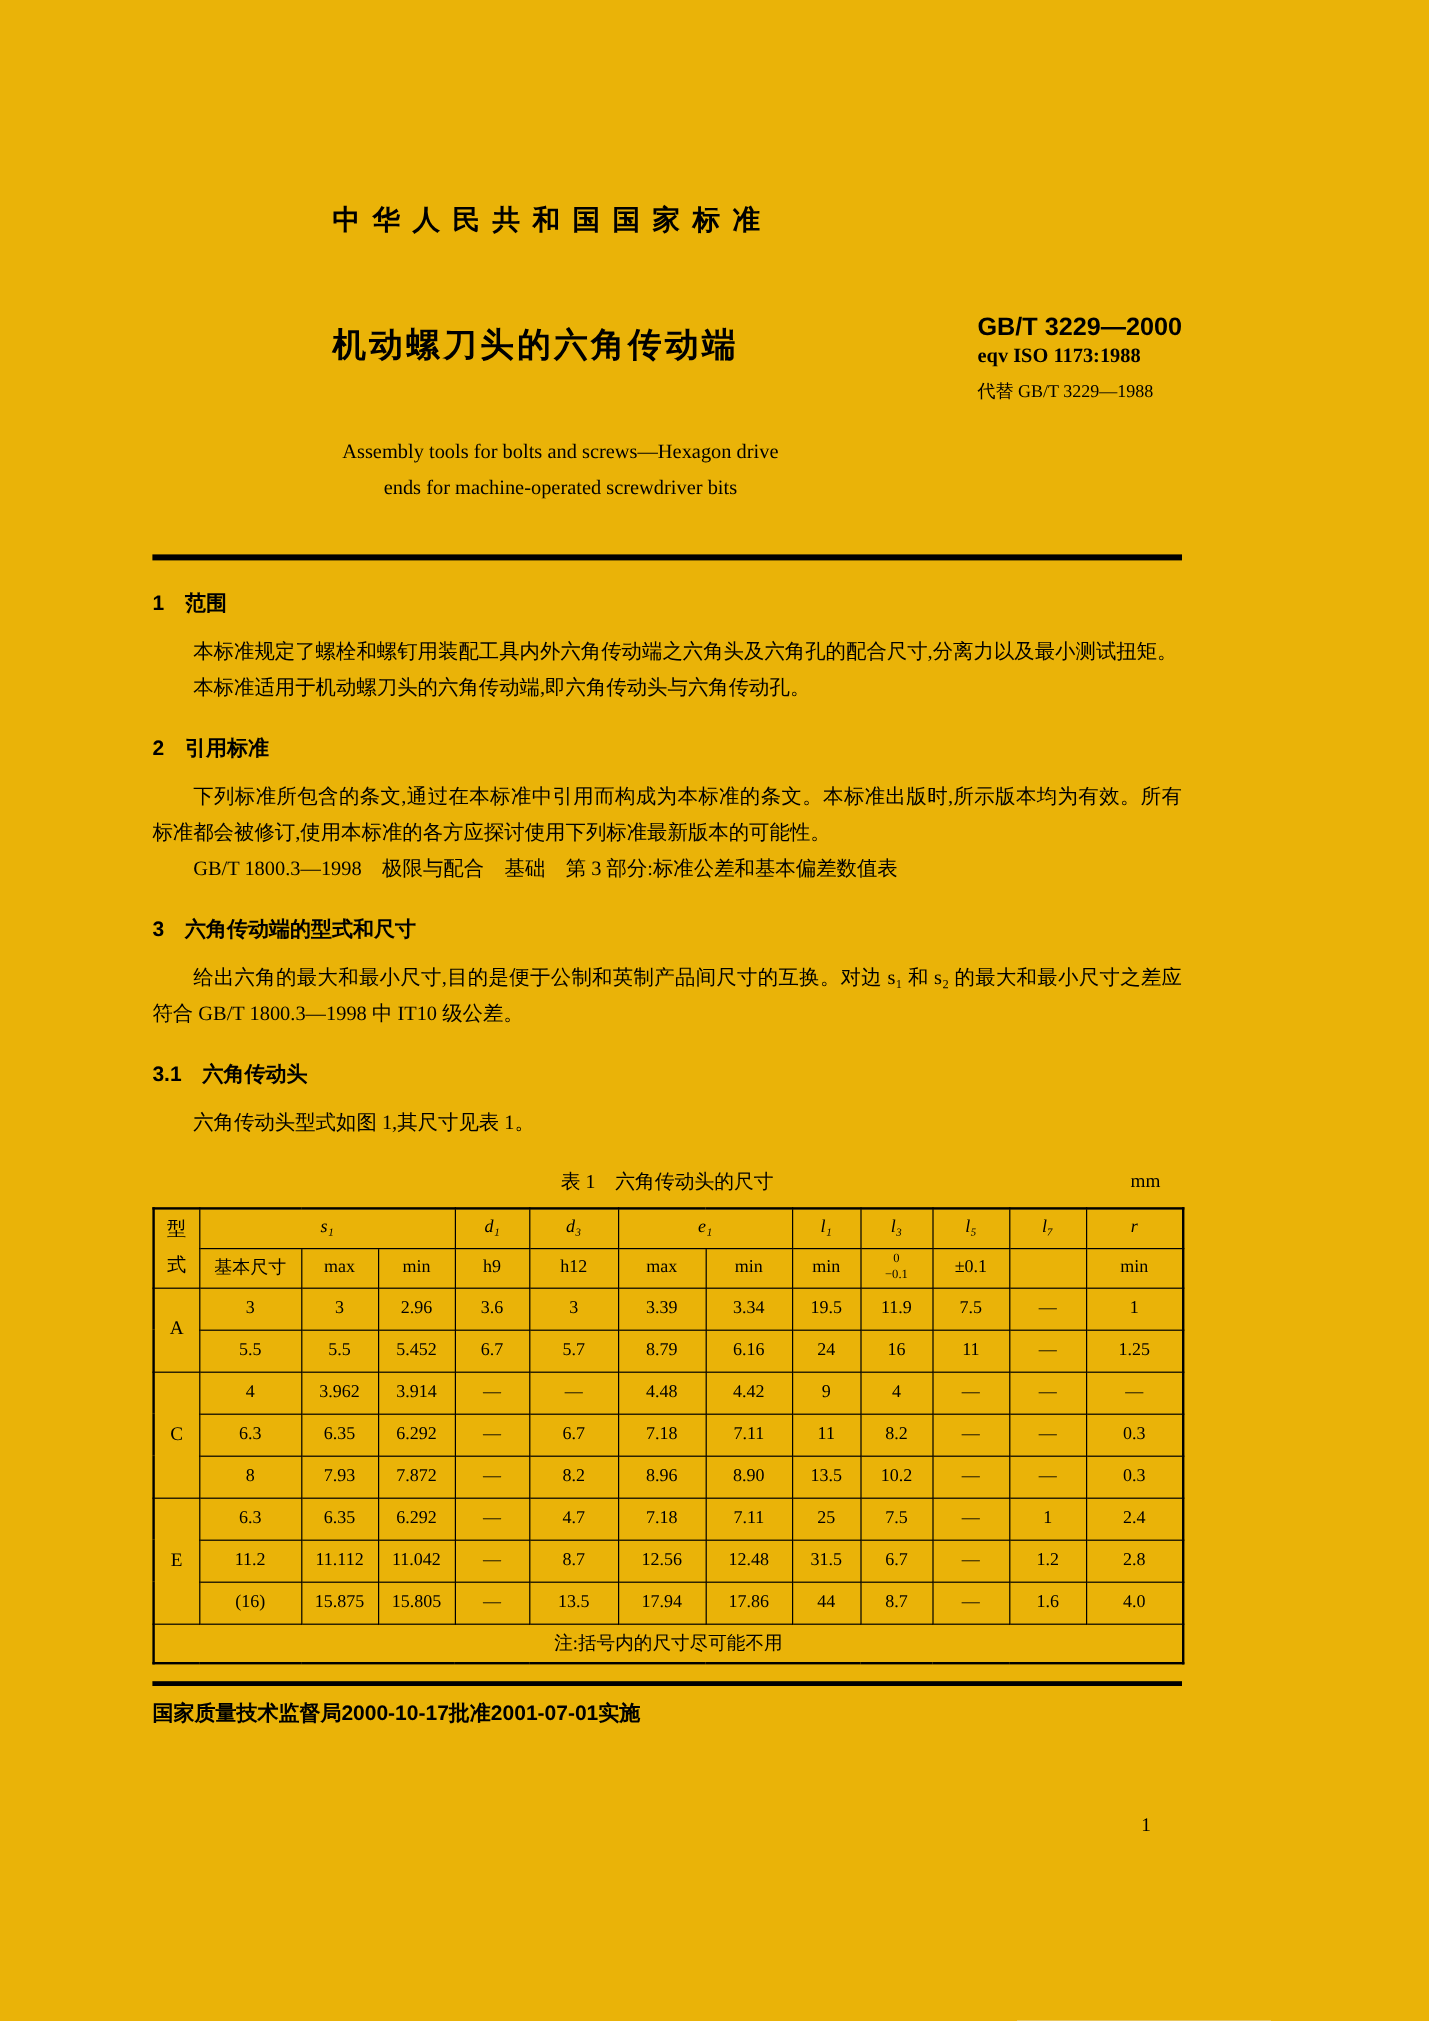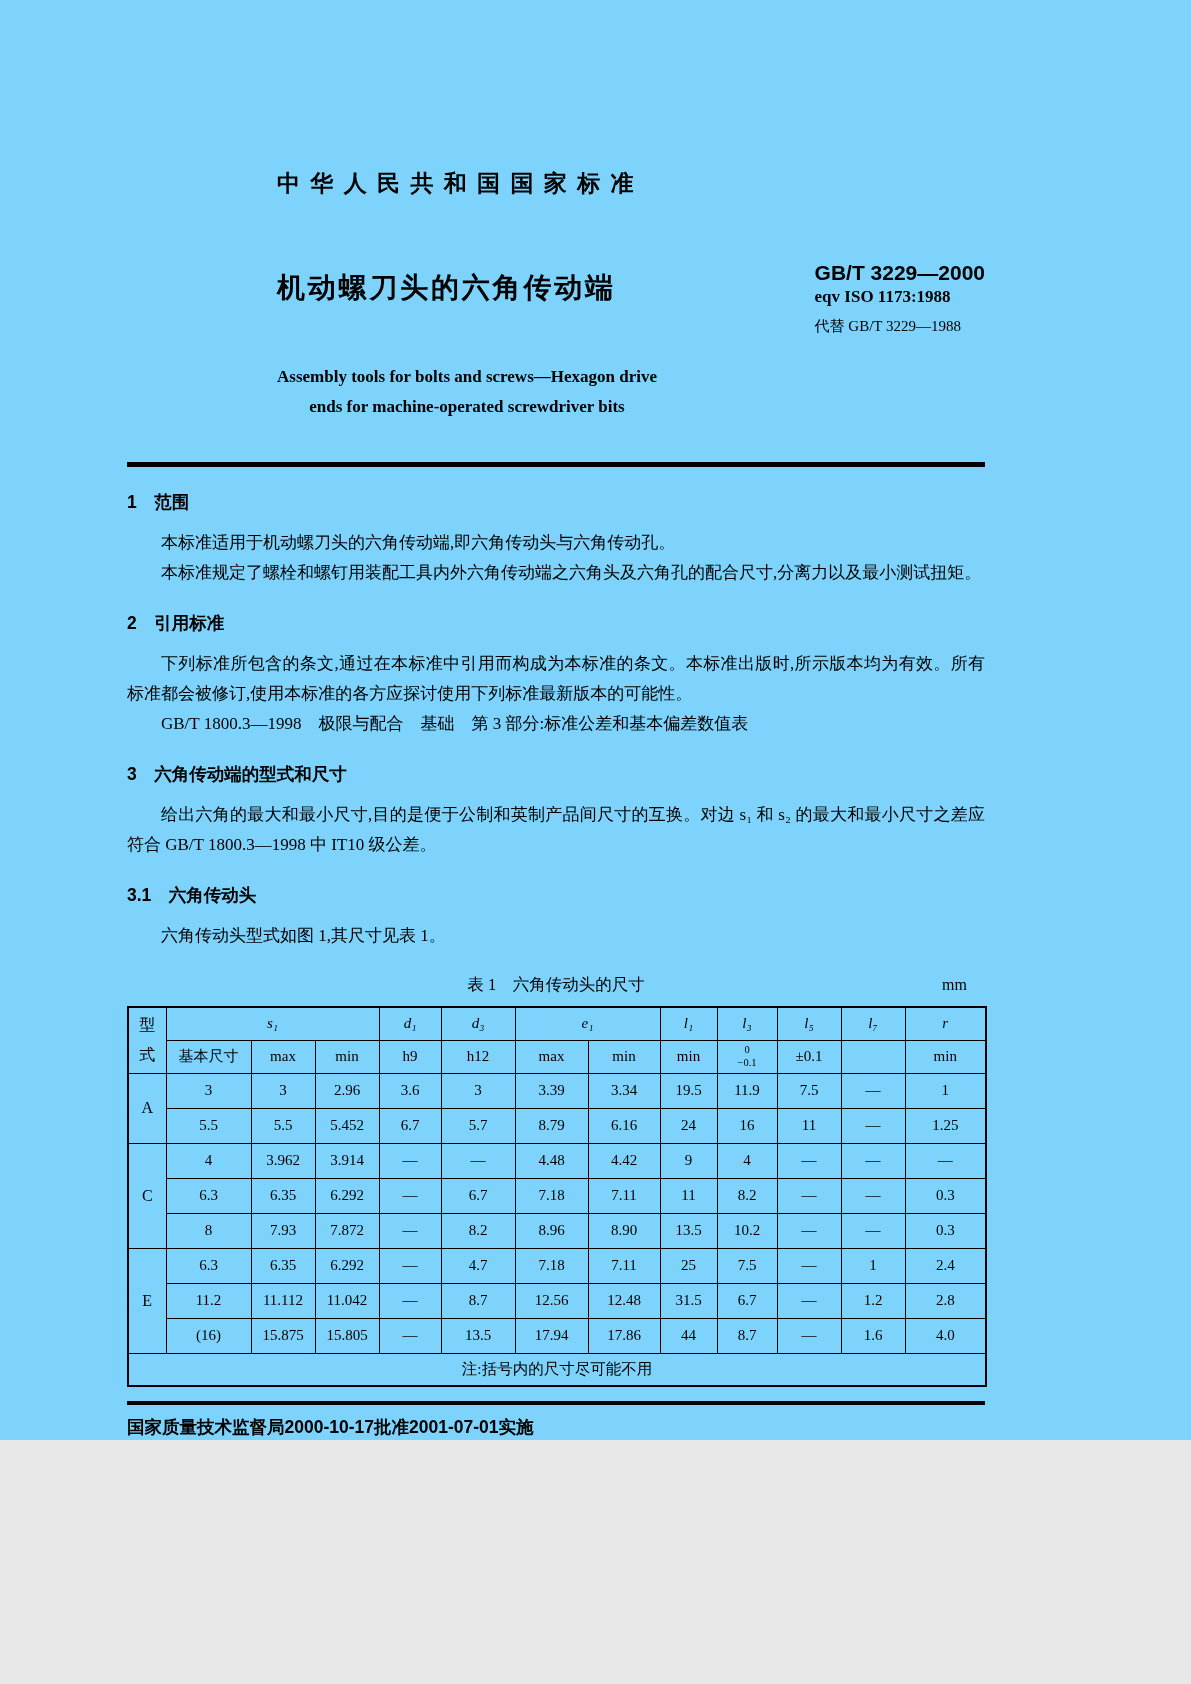--- a/index.html
+++ b/index.html
@@ -1,21 +1,21 @@
 <!DOCTYPE html>
 <html><head>
 <meta charset="utf-8">
 <style>
   html, body { margin: 0; padding: 0; background: #e8e8e8; }
   .page {
     position: relative;
     width: 1191px;
-    height: 1440px;
+    height: 1684px;
     margin: 0 auto;
-    background: #7dd3fc;
+    background: #eab308;
     color: #000;
     font-family: "Liberation Serif", "DejaVu Serif", serif;
     overflow: hidden;
     box-sizing: border-box;
   }
   .content {
     position: absolute;
     left: 127px;
     width: 858px;
     top: 0;
@@ -69,21 +69,21 @@
   }
   .std-replaces {
     margin-top: 10px;
     font-size: 15px;
     white-space: nowrap;
   }
   .title-en {
     margin-top: 26px;
     width: 680px;
     text-align: center;
-    font-weight: bold;
+    font-weight: normal;
     font-size: 17px;
     line-height: 30px;
   }
   .head-rule {
     margin-top: 40px;
     height: 5px;
     background: #000;
   }
 
   
@@ -200,22 +200,22 @@
       </div>
       <div class="title-en">
         <div>Assembly tools for bolts and screws—Hexagon drive</div>
         <div>ends for machine-operated screwdriver bits</div>
       </div>
     </header>
 
     <div class="head-rule"></div>
 
     <div class="sec-heading">1　范围</div>
+    <p class="body">本标准规定了螺栓和螺钉用装配工具内外六角传动端之六角头及六角孔的配合尺寸,分离力以及最小测试扭矩。</p>
     <p class="body">本标准适用于机动螺刀头的六角传动端,即六角传动头与六角传动孔。</p>
-    <p class="body">本标准规定了螺栓和螺钉用装配工具内外六角传动端之六角头及六角孔的配合尺寸,分离力以及最小测试扭矩。</p>
 
     <div class="sec-heading">2　引用标准</div>
     <p class="body">下列标准所包含的条文,通过在本标准中引用而构成为本标准的条文。本标准出版时,所示版本均为有效。所有标准都会被修订,使用本标准的各方应探讨使用下列标准最新版本的可能性。</p>
     <p class="body">GB/T 1800.3—1998　极限与配合　基础　第 3 部分:标准公差和基本偏差数值表</p>
 
     <div class="sec-heading">3　六角传动端的型式和尺寸</div>
     <p class="body">给出六角的最大和最小尺寸,目的是便于公制和英制产品间尺寸的互换。对边 s₁ 和 s₂ 的最大和最小尺寸之差应符合 GB/T 1800.3—1998 中 IT10 级公差。</p>
     <div class="sec-heading">3.1　六角传动头</div>
     <p class="body">六角传动头型式如图 1,其尺寸见表 1。</p>
 

